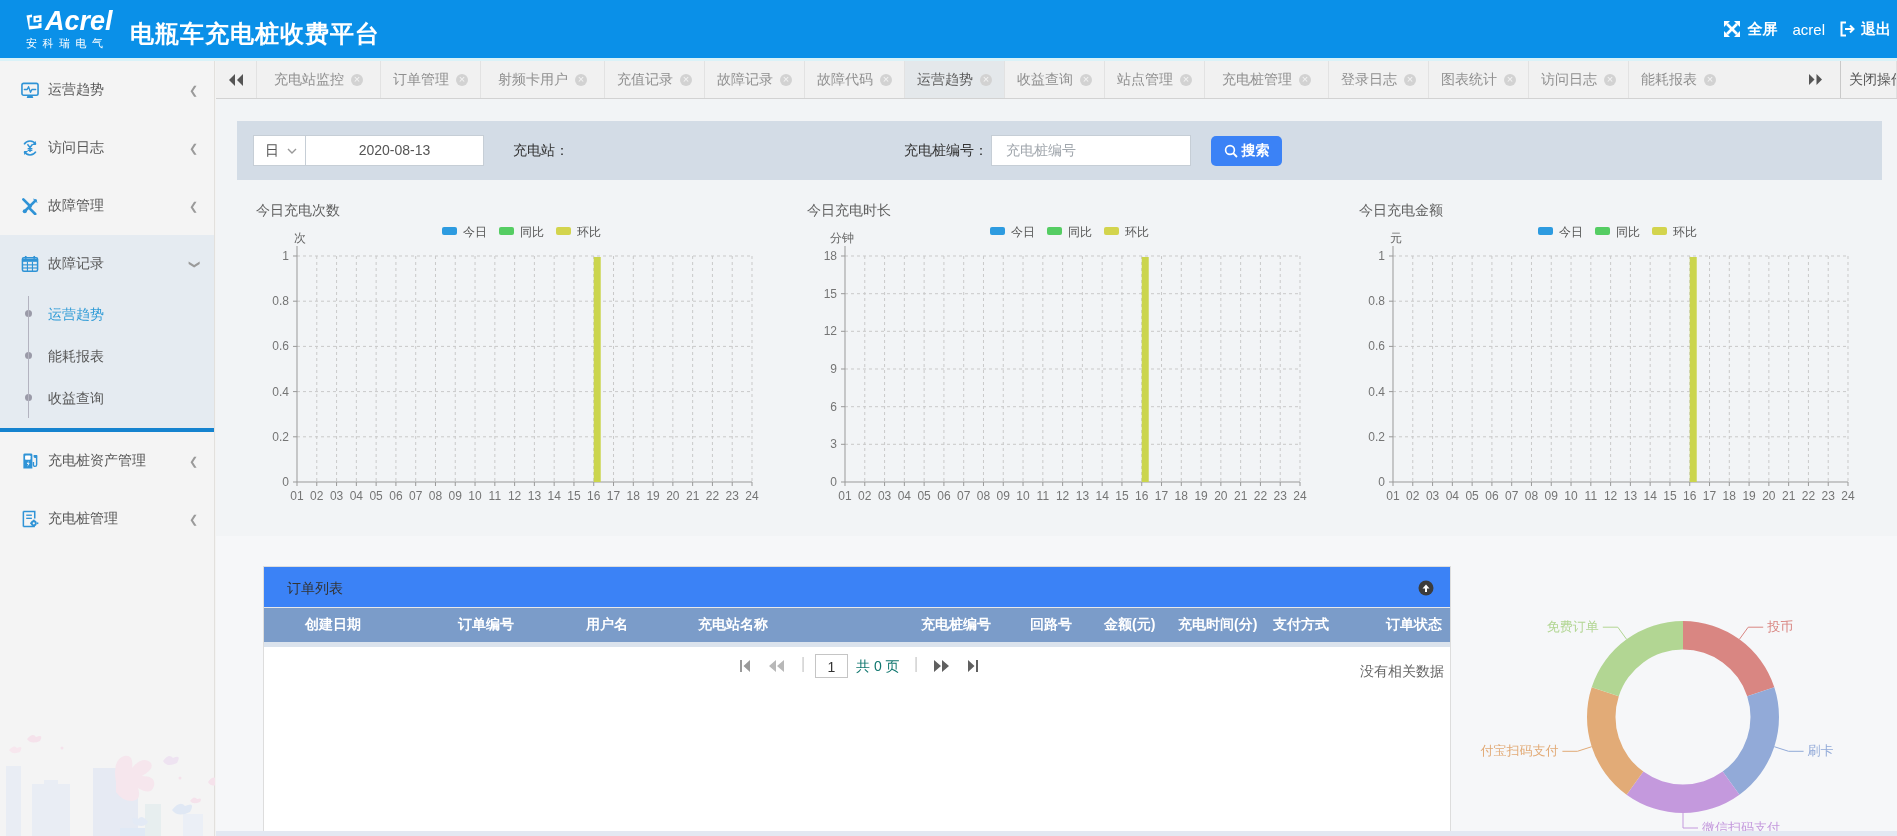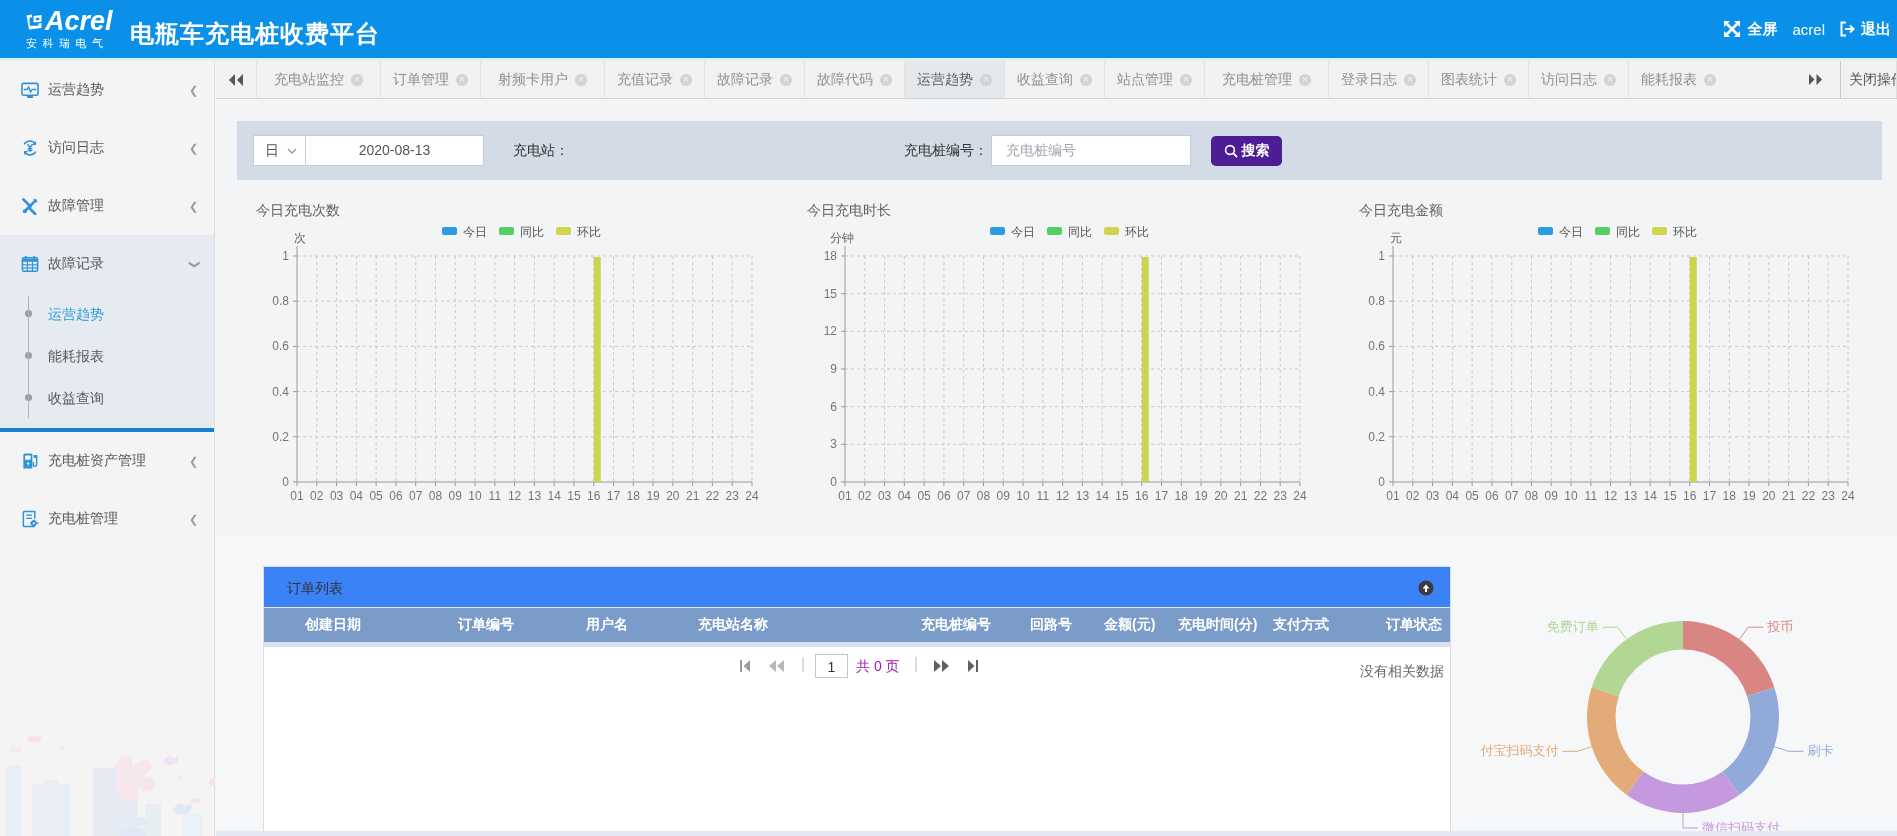--- a/index.html
+++ b/index.html
@@ -33,21 +33,21 @@
 .tb-arrow{width:40px;display:flex;align-items:center;justify-content:center;color:#555}
 .tab{position:relative;display:flex;align-items:center;justify-content:center;border-left:1px solid #e2e2e2;font-size:14px;color:#8f8f8f;white-space:nowrap}
 .tab:last-of-type{border-right:1px solid #e0e0e0}
 .tab .x{display:inline-block;width:12px;height:12px;border-radius:50%;background:#d2d2d2;margin-left:7px;position:relative}
 .tab .x:before{content:"×";position:absolute;left:0;top:0;width:12px;height:12px;line-height:11px;text-align:center;color:#f4f4f4;font-size:11px}
 .tab.active{background:#e4e8eb;color:#5a5a5a}
 
 .fbar{position:absolute;left:237px;top:121px;width:1645px;height:59px;background:#d3dce6}
 .fbar .lbl{position:absolute;top:21px;font-size:14px;color:#333}
 .box{position:absolute;top:14px;height:31px;background:#fff;border:1px solid #c6ced6;font-size:14px;color:#555}
-.btn-search{position:absolute;left:974px;top:15px;width:71px;height:30px;background:#4c1d95;border-radius:5px;color:#fff;font-size:14px;font-weight:bold;display:flex;align-items:center;justify-content:center}
+.btn-search{position:absolute;left:974px;top:15px;width:71px;height:30px;background:#3b82f6;border-radius:5px;color:#fff;font-size:14px;font-weight:bold;display:flex;align-items:center;justify-content:center}
 
 .charts{position:absolute;left:237px;top:190px;display:flex}
 .chart{width:548px;position:relative}
 .chart .ct{position:absolute;left:19px;top:12px;font-size:14px;color:#5f5f5f}
 
 .panel{position:absolute;left:263px;top:566px;width:1188px;height:270px;background:#fff;border:1px solid #ddd;border-bottom:none}
 .phead{height:41px;background:#3b82f6;border-bottom:1px solid #e8e8e8;position:relative}
 .phead .t{position:absolute;left:23px;top:13px;font-size:14px;color:#333}
 .tsub{height:5px;background:#dbe3ed}
 .pgn{position:absolute;left:0;top:85px;width:100%;height:40px;font-size:14px;color:#555}
@@ -586,21 +586,21 @@
   <div class="tsub"></div>
   <div class="pgn">
       <div style="position:absolute;left:474px;top:7px"><svg width="14" height="14" viewBox="0 0 14 14">
           <path d="M2,1 L4,1 L4,13 L2,13 Z M12,1 L5.5,7 L12,13 Z" fill="#9a9a9a"></path>
         </svg></div>
       <div style="position:absolute;left:504px;top:7px"><svg width="17" height="14" viewBox="0 0 17 14">
           <path d="M8,1 L1,7 L8,13 Z M16,1 L9,7 L16,13 Z" fill="#b8b8b8"></path>
         </svg></div>
       <div style="position:absolute;left:537px;top:3px;color:#ccc;font-size:16px">|</div>
       <div style="position:absolute;left:551px;top:2px;width:33px;height:24px;background:#fff;border:1px solid #c5c5c5;text-align:center;line-height:24px;font-size:14px;color:#333">1</div>
-      <div style="position:absolute;left:592px;top:6px;color:#a21caf">共 0 页</div>
+      <div style="position:absolute;left:592px;top:6px;color:#0f766e">共 0 页</div>
       <div style="position:absolute;left:650px;top:3px;color:#ccc;font-size:16px">|</div>
       <div style="position:absolute;left:669px;top:7px"><svg width="17" height="14" viewBox="0 0 17 14">
           <path d="M1,1 L8,7 L1,13 Z M9,1 L16,7 L9,13 Z" fill="#606060"></path>
         </svg></div>
       <div style="position:absolute;left:702px;top:7px"><svg width="14" height="14" viewBox="0 0 14 14">
           <path d="M2,1 L8.5,7 L2,13 Z M10,1 L12,1 L12,13 L10,13 Z" fill="#606060"></path>
         </svg></div>
     </div>
   <div class="nodata">没有相关数据</div>
 </div>

